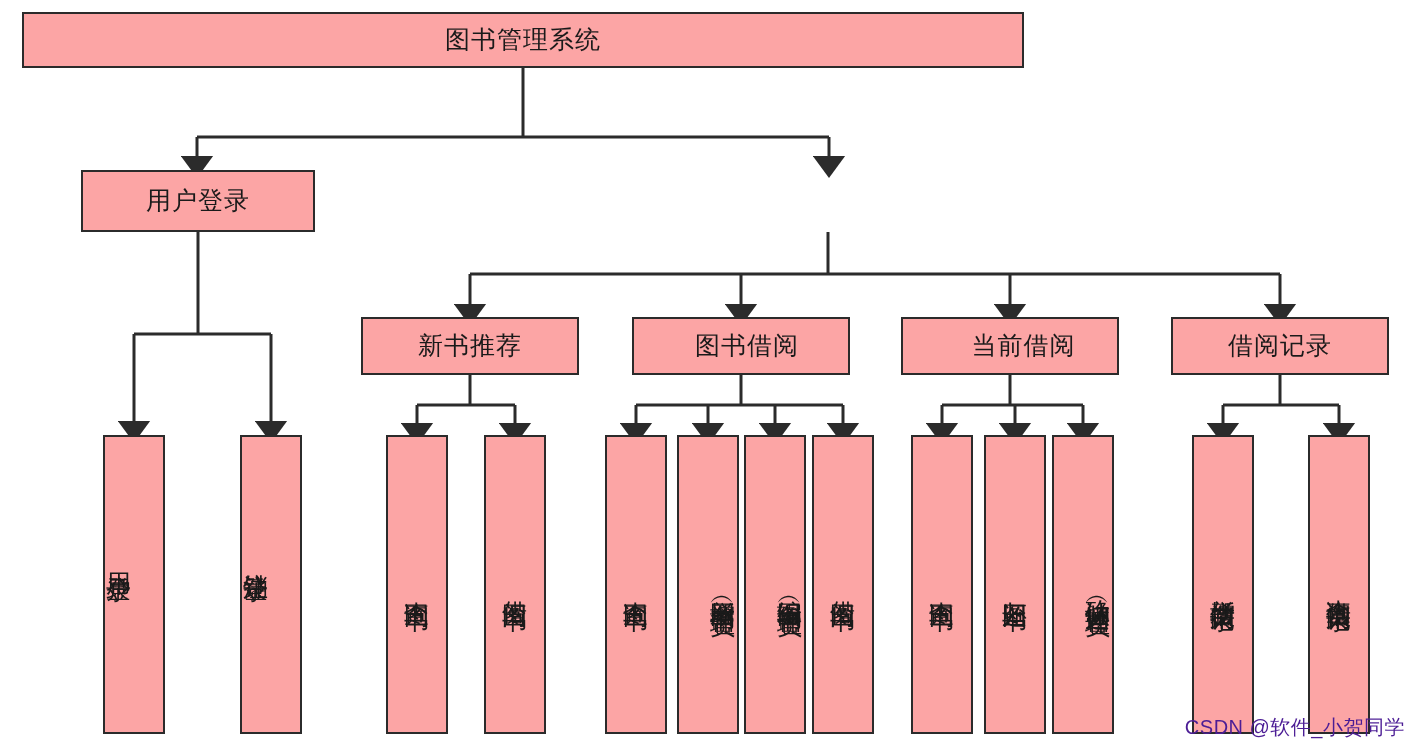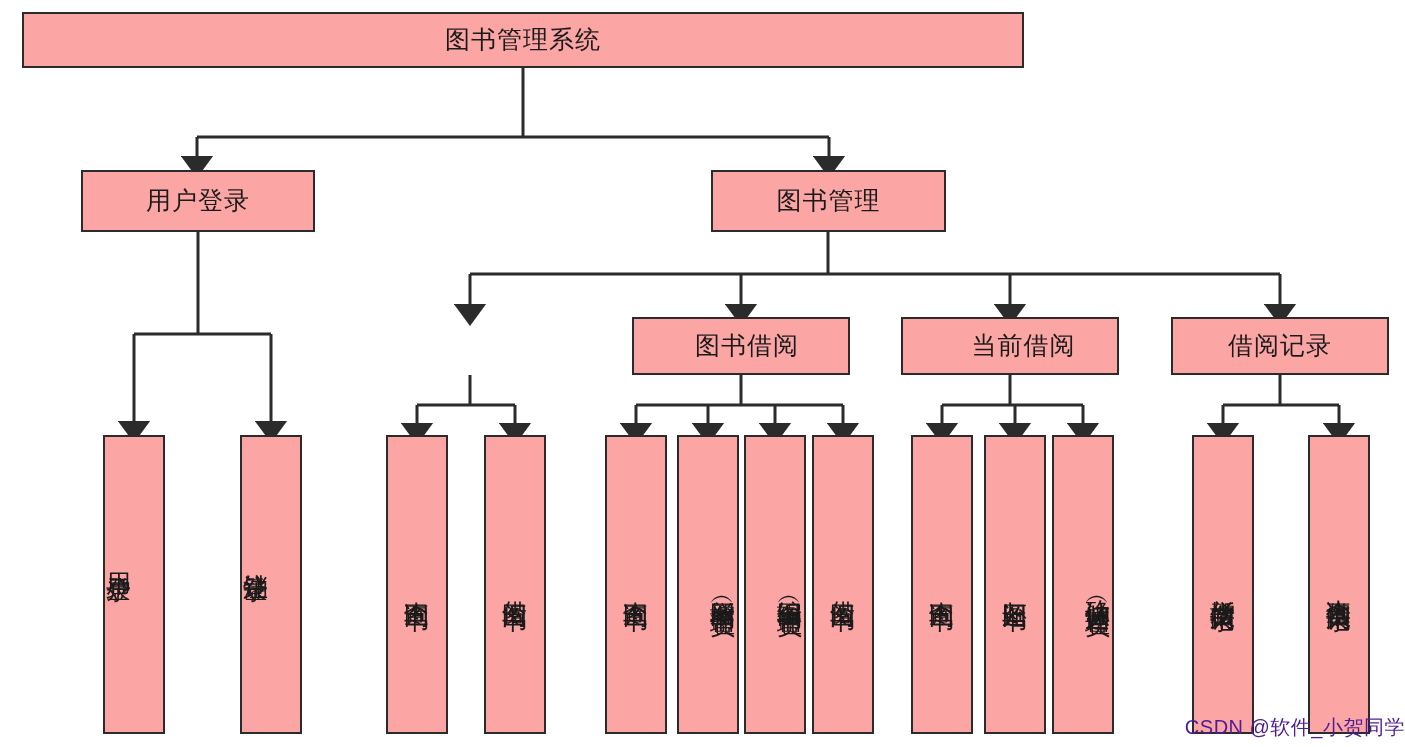--- a/index.html
+++ b/index.html
@@ -120,22 +120,22 @@
       <path d="M1223,405 L1339,405"></path>
       <path d="M1223,405 L1223,427" marker-end="url(#arrow)"></path>
       <path d="M1339,405 L1339,427" marker-end="url(#arrow)"></path>
     </g>
   </svg>
 
   <div class="node node-h" style="left:22px;top:12px;width:1002px;height:56px;">图书管理系统</div>
 
   <div class="node node-h" style="left:81px;top:170px;width:234px;height:62px;">用户登录</div>
 
-  <div class="node node-h" style="left:711px;top:170px;width:235px;height:62px;">图书管理</div>
 
+  <div class="node node-h" style="left:361px;top:317px;width:218px;height:58px;">新书推荐</div>
 
   <div class="node node-h" style="left:632px;top:317px;width:218px;height:58px;padding-left:12px;">图书借阅</div>
 
   <div class="node node-h" style="left:901px;top:317px;width:218px;height:58px;padding-left:27px;">当前借阅</div>
 
   <div class="node node-h" style="left:1171px;top:317px;width:218px;height:58px;text-align:center;">借阅记录</div>
 
   <div class="node node-v align-bottom" style="left:103px;top:435px;width:62px;height:299px;">用户登录</div>
 
   <div class="node node-v align-bottom" style="left:240px;top:435px;width:62px;height:299px;">注销登录</div>

